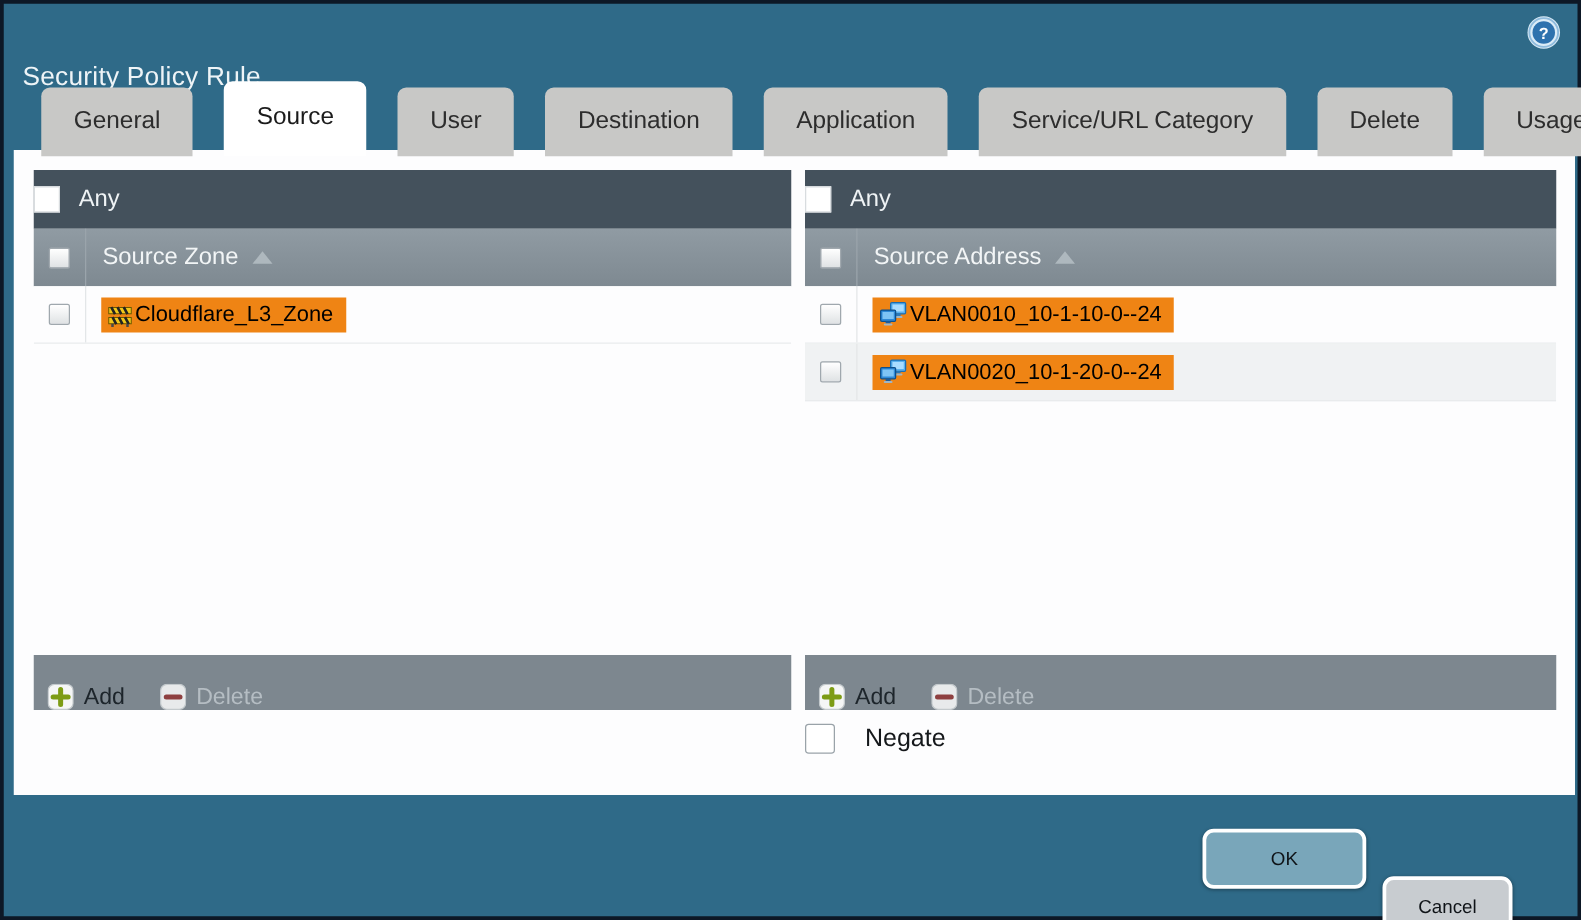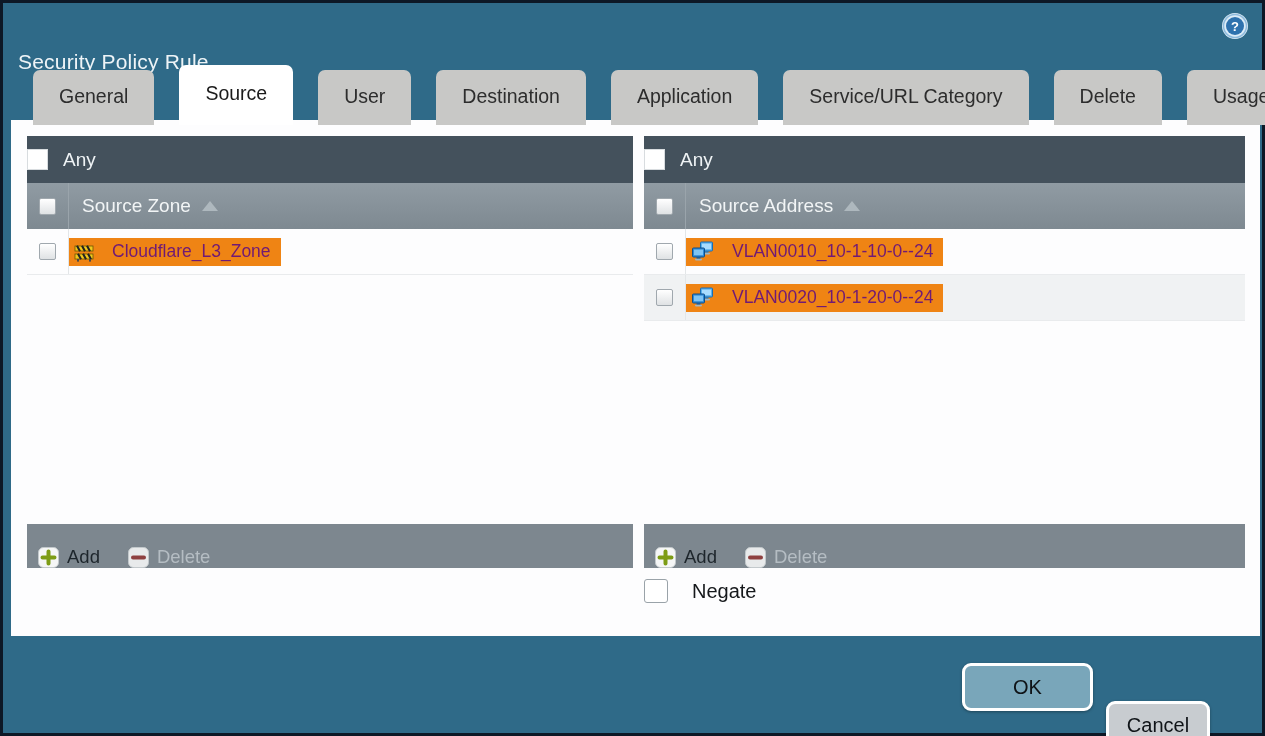--- a/index.html
+++ b/index.html
@@ -81,23 +81,24 @@
     border-bottom: 10px solid #aeb8be;
   }
 
   .panel-body { height: 295px; background: #fdfdfe; overflow: hidden; }
   .row { height: 46px; display: flex; align-items: stretch; border-bottom: 1px solid #e9ebed; }
   .row.even { background: #f0f2f3; }
   .row .check-cell { border-right: 1px solid #e3e6e8; }
   .row-content { display: flex; align-items: center; }
 
   .tag {
-    background: #ef8414; color: #701a75;
+    margin-left: 12px;
+    background: #ef8414; color: #000000;
     height: 28px; padding: 0 10px 0 5px;
-    display: inline-flex; align-items: center; gap: 18px;
+    display: inline-flex; align-items: center; gap: 2px;
     font-size: 17.5px; cursor: pointer; white-space: nowrap;
   }
   .tag svg { flex: none; }
 
   .panel-footer {
     height: 44px; background: #7d878f;
     display: flex; align-items: flex-end; gap: 28px;
     padding-left: 11px;
   }
   .pf-btn { display: flex; align-items: center; gap: 8px; cursor: pointer; }
@@ -114,21 +115,21 @@
     width: 24px; height: 24px; background: #ffffff;
     border: 1px solid #9aa3a9; border-radius: 3px; cursor: pointer;
   }
   .negate-label { font-size: 20px; color: #15181b; }
 
   
   .btn {
     position: absolute; top: 660px; height: 48px;
     border: 3px solid #ffffff; border-radius: 9px;
     display: flex; align-items: center; justify-content: center;
-    font-size: 20px; color: #0f1317; cursor: pointer;
+    font-size: 15px; color: #0f1317; cursor: pointer;
     box-shadow: 0 1px 3px rgba(0,0,0,0.35);
   }
   .btn-ok { left: 959px; width: 131px; background: #79a6ba; }
   .btn-cancel { left: 1103px; width: 104px; background: #c8ccd0; margin-top: 38px; }
 </style>
 </head>
 <body>
 
 <div class="dialog">
 

